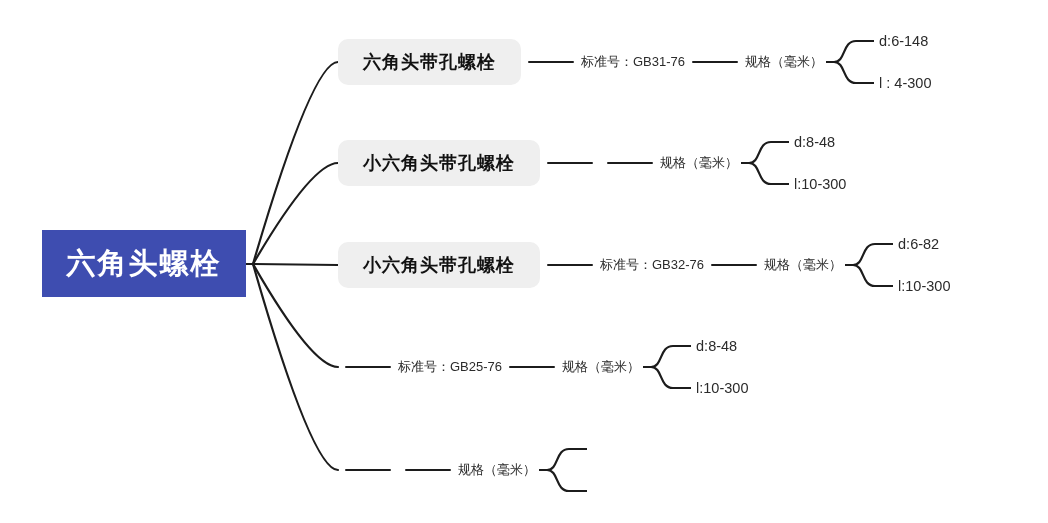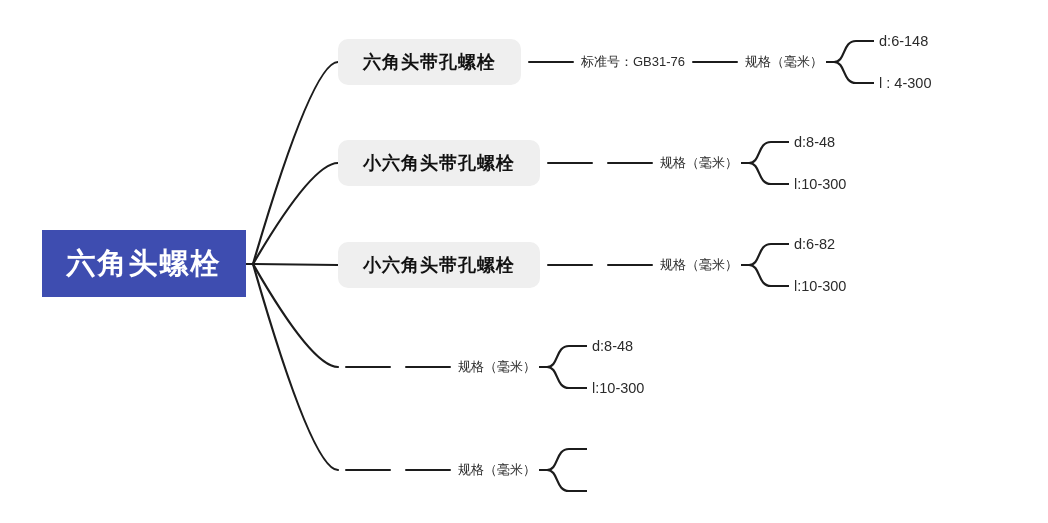--- a/index.html
+++ b/index.html
@@ -83,35 +83,37 @@
     </svg>
     <div class="leaves">
       <span class="leaf">d:8-48</span>
       <span class="leaf">l:10-300</span>
     </div>
   </div>
 
   <div class="row r2">
     <div class="node">小六角头带孔螺栓</div>
     <div class="hline"></div>
+    <span class="lbl">标准号：GB32-76</span>
     <div class="hline"></div>
     <span class="lbl">规格（毫米）</span>
     <svg class="fork" width="48" height="64" viewBox="0 0 48 64">
       <path class="stroke" d="M0,32 L8,32"></path>
       <path class="stroke" d="M8,32 C20,32 16,11 30,11 L48,11"></path>
       <path class="stroke" d="M8,32 C20,32 16,53 30,53 L48,53"></path>
     </svg>
     <div class="leaves">
       <span class="leaf">d:6-82</span>
       <span class="leaf">l:10-300</span>
     </div>
   </div>
 
   <div class="row r3">
     <div class="hline"></div>
+    <span class="lbl">标准号：GB25-76</span>
     <div class="hline"></div>
     <span class="lbl">规格（毫米）</span>
     <svg class="fork" width="48" height="64" viewBox="0 0 48 64">
       <path class="stroke" d="M0,32 L8,32"></path>
       <path class="stroke" d="M8,32 C20,32 16,11 30,11 L48,11"></path>
       <path class="stroke" d="M8,32 C20,32 16,53 30,53 L48,53"></path>
     </svg>
     <div class="leaves">
       <span class="leaf">d:8-48</span>
       <span class="leaf">l:10-300</span>

